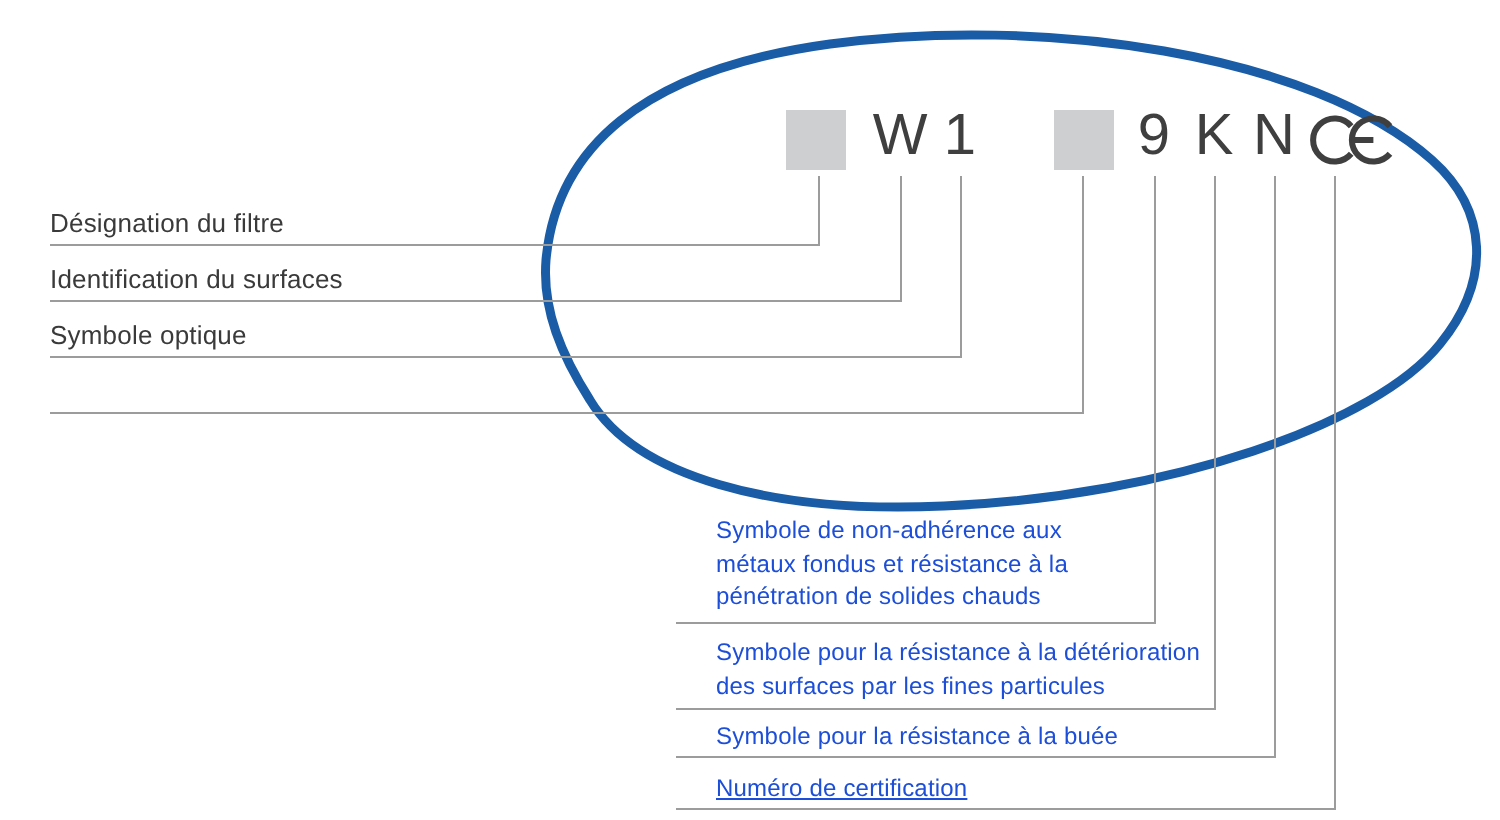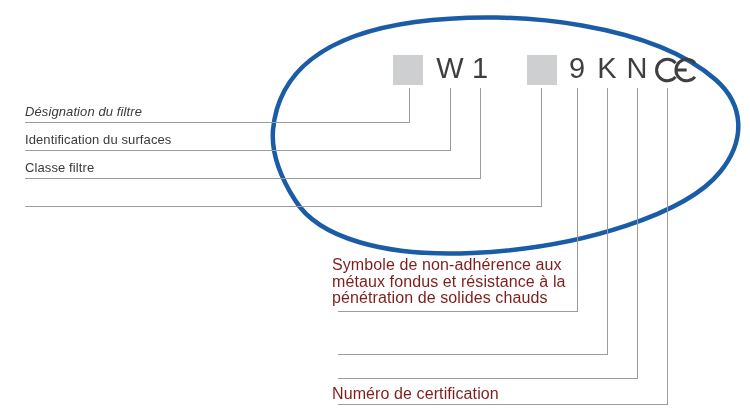--- a/index.html
+++ b/index.html
@@ -31,23 +31,23 @@
   .vline { position: absolute; width: 1px; background: #9c9c9c; }
   .llabel {
     position: absolute;
     left: 25px;
     font-size: 13px;
     color: #3a3a3a;
     letter-spacing: 0.1px;
   }
   .blabel {
     position: absolute;
-    left: 332px;
-    font-size: 16px;
-    color: #7f1d1d;
+    left: 358px;
+    font-size: 12px;
+    color: #1d4ed8;
     line-height: 16.5px;
     white-space: pre-line;
     letter-spacing: 0.1px;
   }
 </style>
 </head>
 <body>
 
 <div class="stage">
 
@@ -94,22 +94,25 @@
 
   <div class="vline" style="left:607px; top:88px; height:266px;"></div>
   <div class="hline" style="left:338px; top:354px; width:270px;"></div>
 
   <div class="vline" style="left:637px; top:88px; height:290px;"></div>
   <div class="hline" style="left:338px; top:378px; width:300px;"></div>
 
   <div class="vline" style="left:667px; top:88px; height:316px;"></div>
   <div class="hline" style="left:338px; top:404px; width:330px;"></div>
 
-  <div class="llabel" style="top:104px;font-style:italic;">Désignation du filtre</div>
+  <div class="llabel" style="top:104px;">Désignation du filtre</div>
   <div class="llabel" style="top:132px;">Identification du surfaces</div>
-  <div class="llabel" style="top:160px;">Classe filtre</div>
+  <div class="llabel" style="top:160px;">Symbole optique</div>
 
   <div class="blabel" style="top:257px;">Symbole de non-adhérence aux
 métaux fondus et résistance à la
 pénétration de solides chauds</div>
-  <div class="blabel" style="top:386px;">Numéro de certification</div>
+  <div class="blabel" style="top:318px;">Symbole pour la résistance à la détérioration
+des surfaces par les fines particules</div>
+  <div class="blabel" style="top:360px;">Symbole pour la résistance à la buée</div>
+  <div class="blabel" style="top:386px;text-decoration:underline;">Numéro de certification</div>
 
 </div>
 
 </body></html>

